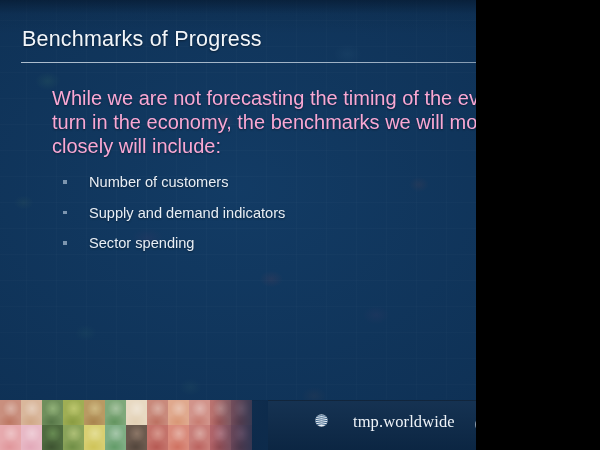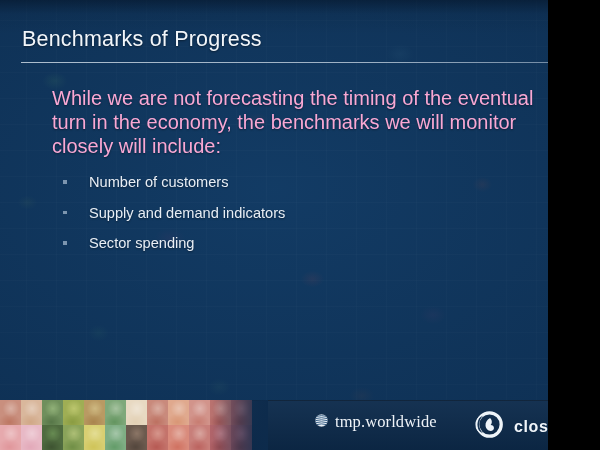--- a/index.html
+++ b/index.html
@@ -2,21 +2,21 @@
 <html><head>
 <meta charset="utf-8">
 <style>
   html, body {
     margin: 0;
     padding: 0;
     background: #000;
   }
   .slide {
     position: relative;
-    width: 548px;
+    width: 476px;
     height: 450px;
     overflow: hidden;
     background: #123a62;
     font-family: "Liberation Sans", sans-serif;
     -webkit-font-smoothing: antialiased;
   }
 
   
   .bg-base {
     position: absolute;
@@ -169,21 +169,21 @@
     pointer-events: none;
   }
 
   
   .tmp-logo {
     position: absolute;
     left: 314px;
     top: 12px;
     display: flex;
     align-items: center;
-    gap: 6px;
+    gap: 24px;
   }
   .tmp-mark { display: block; }
   .tmp-word {
     font-family: "Liberation Serif", serif;
     font-size: 16.5px;
     color: #eef3f8;
     letter-spacing: 0.1px;
   }
 
   

